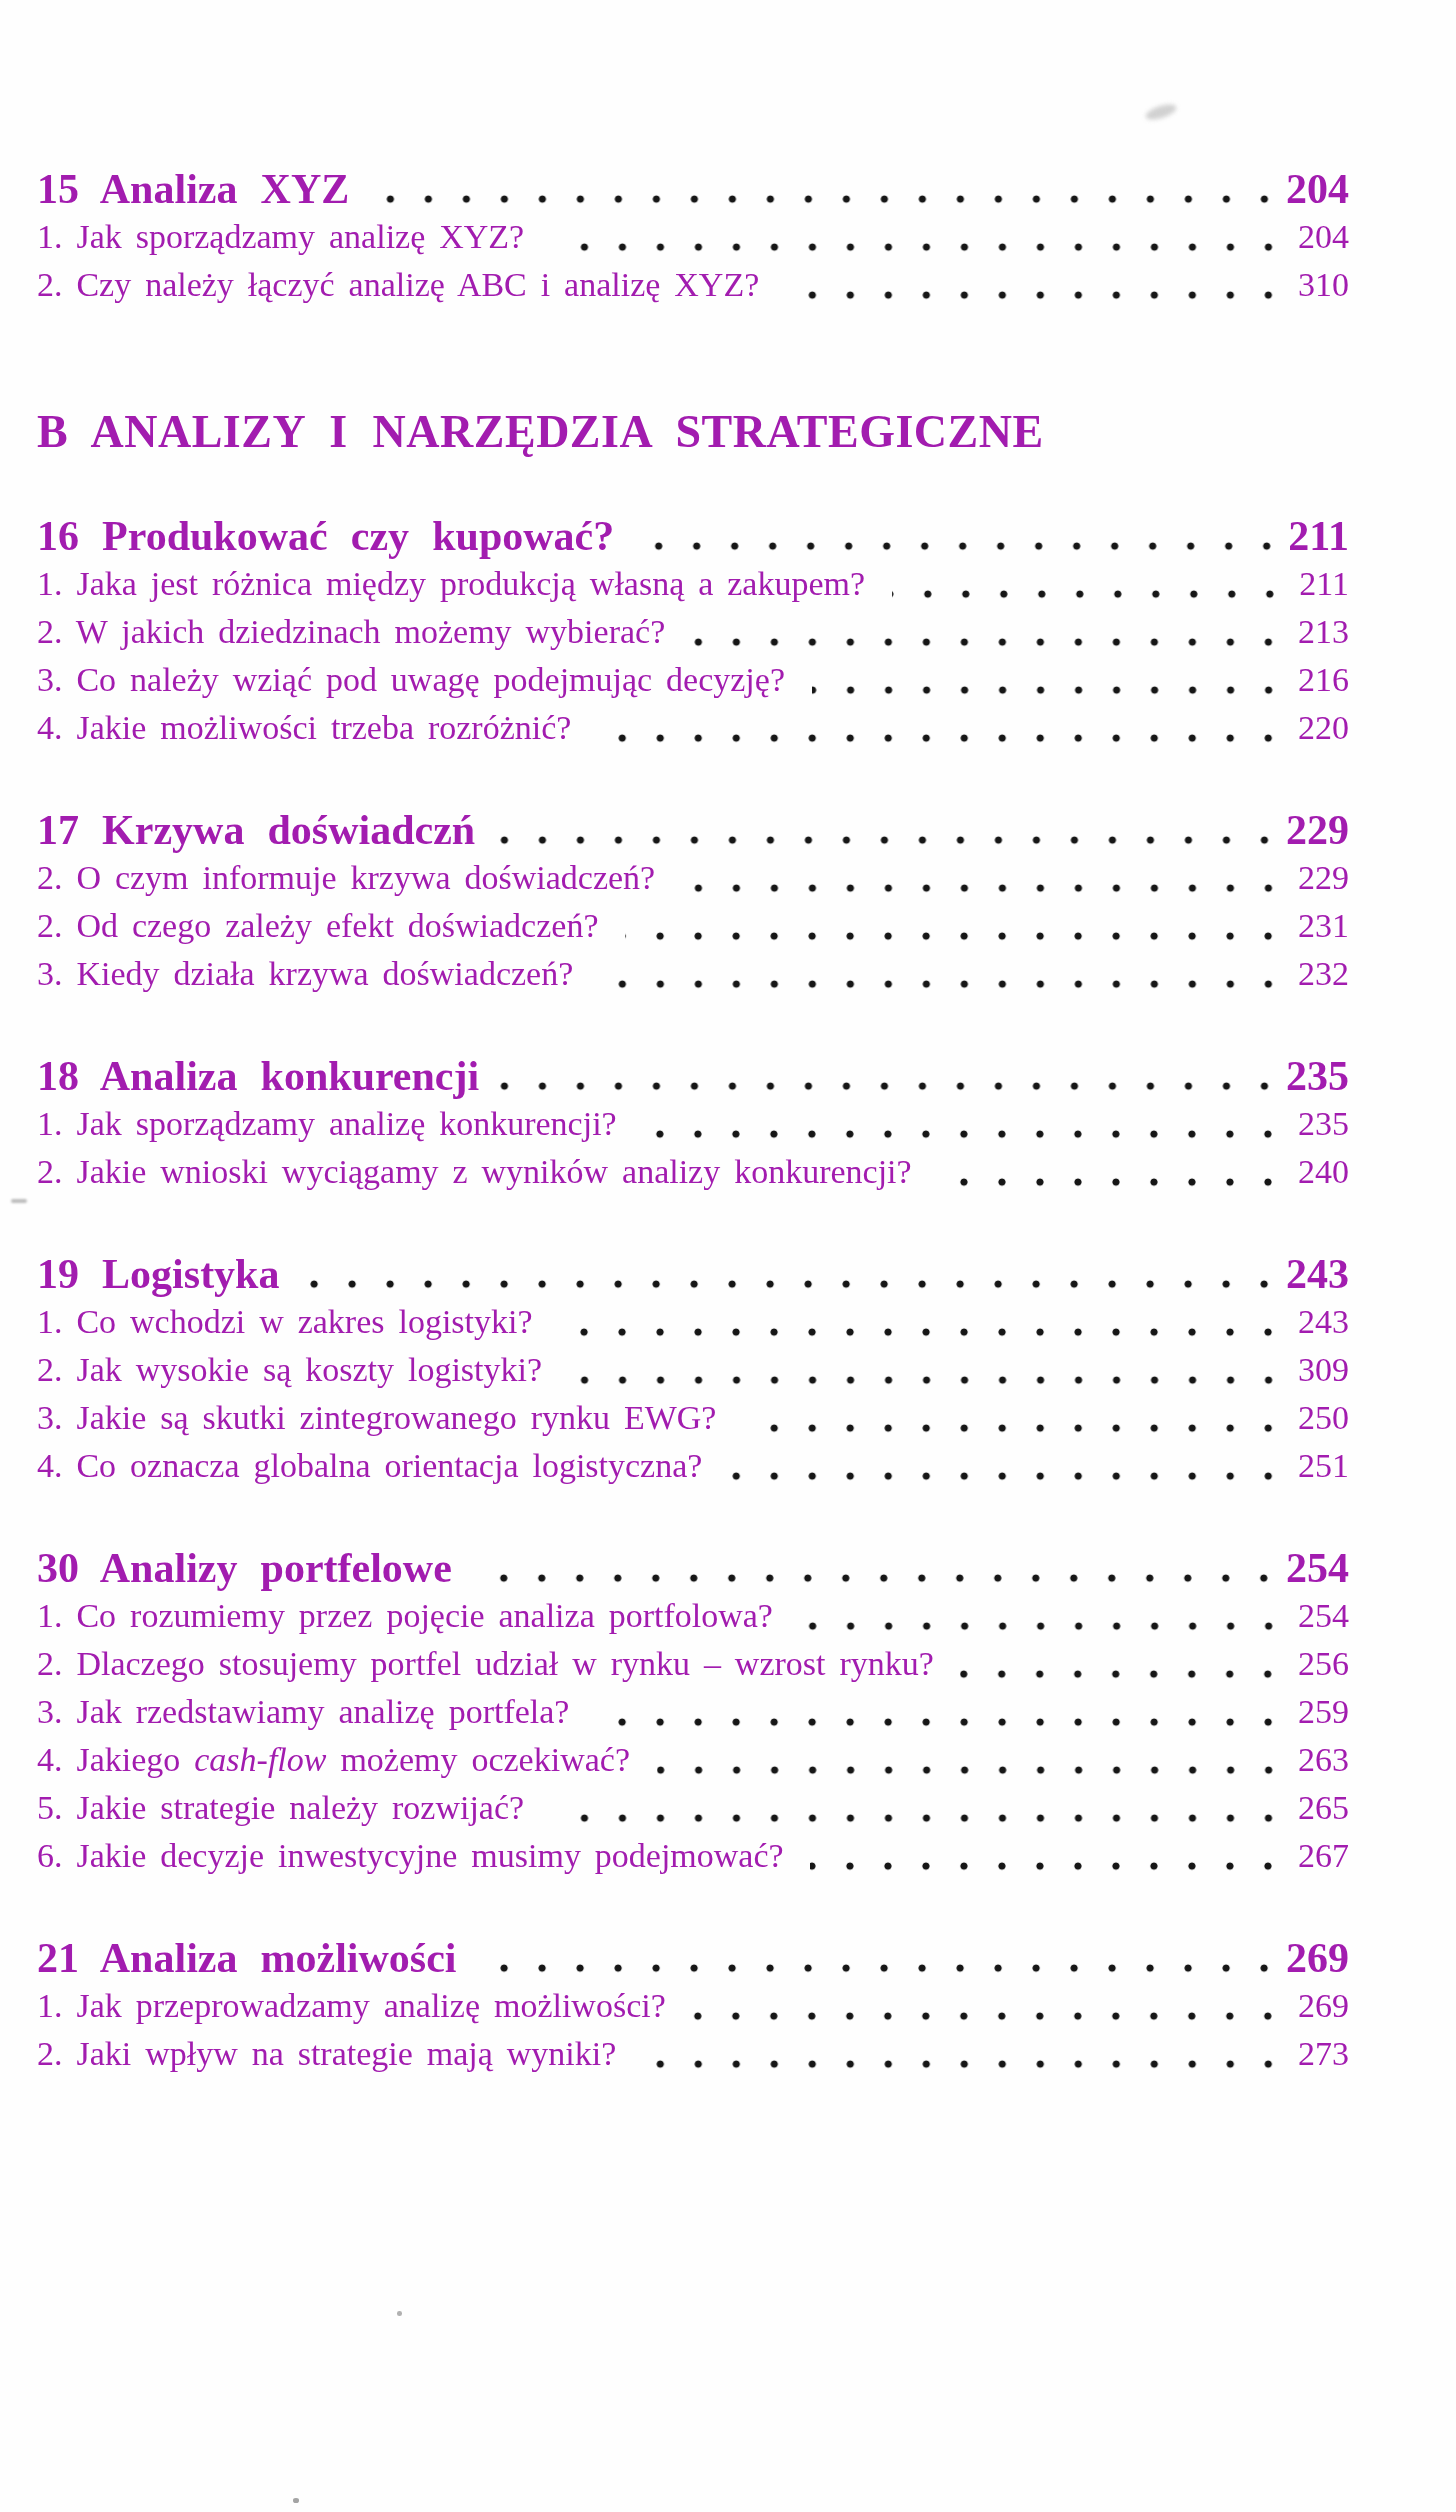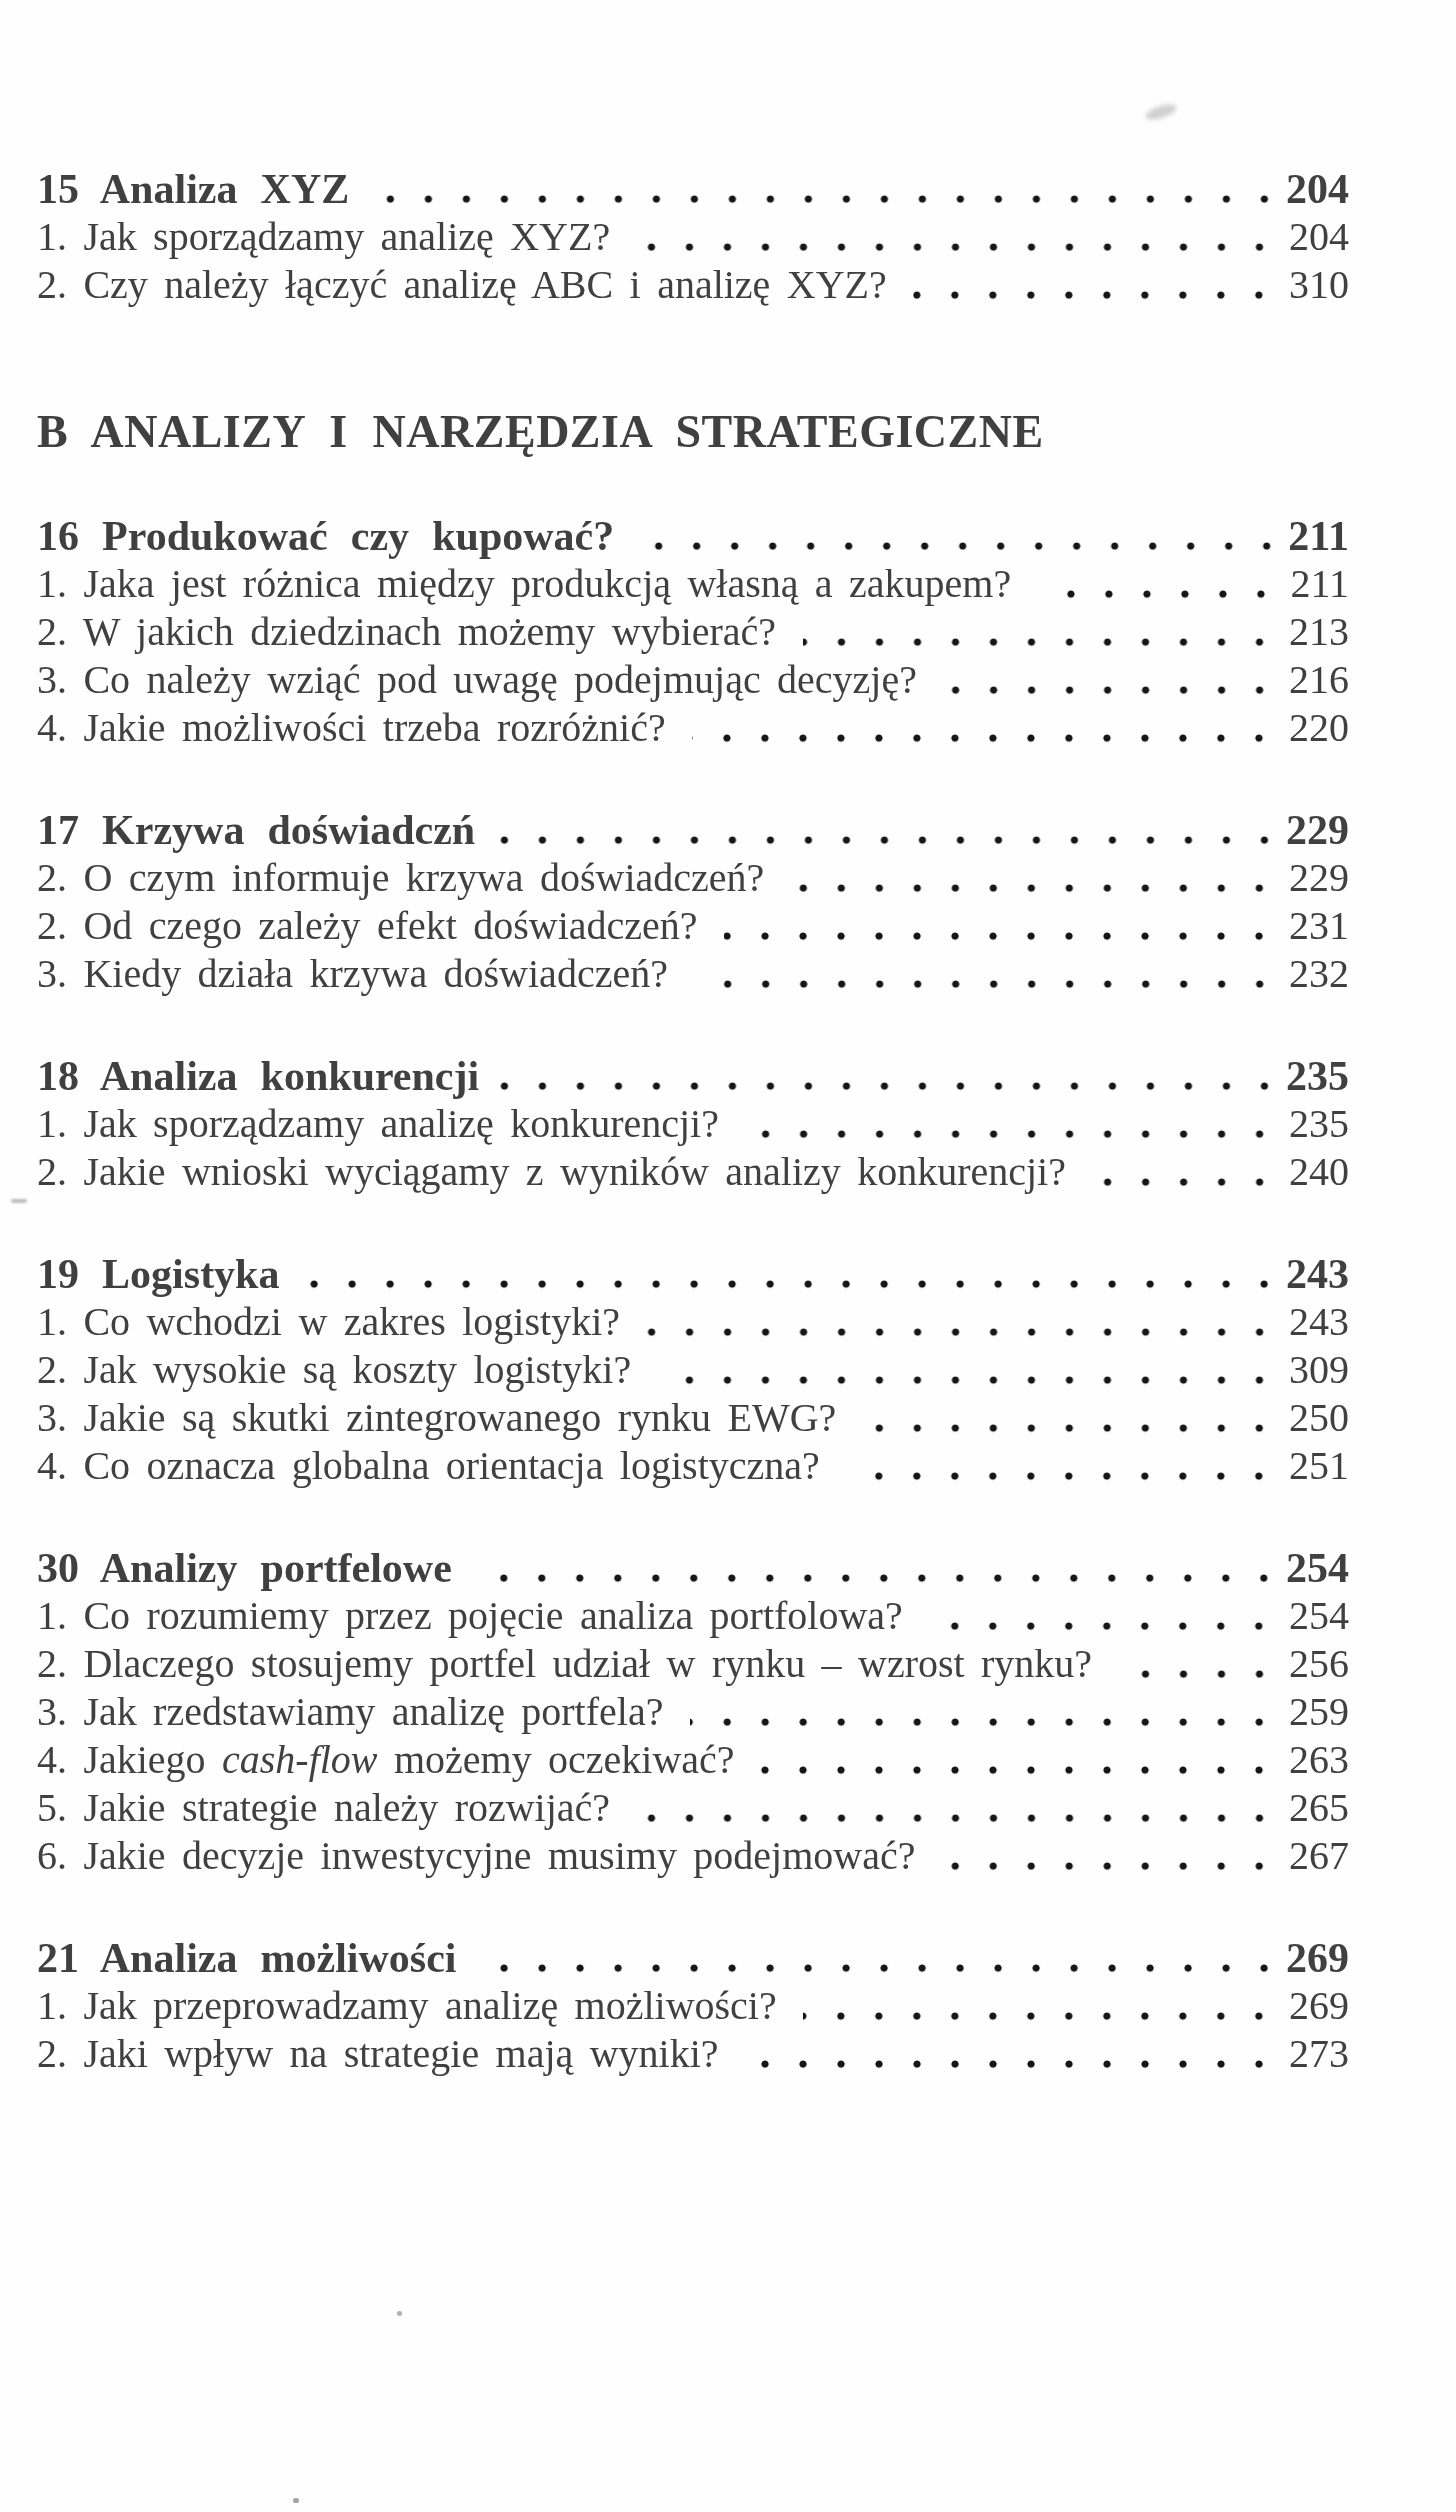--- a/index.html
+++ b/index.html
@@ -5,21 +5,21 @@
   html, body { margin: 0; padding: 0; }
   body { background: #ffffff; }
 
   .page {
     position: relative;
     width: 1456px;
     height: 2512px;
     background: #fefefe;
     overflow: hidden;
     font-family: "Liberation Serif", "DejaVu Serif", serif;
-    color: #404040;
+    color: #a21caf;
   }
 
   .toc {
     position: absolute;
     left: 37px;
     top: 165px;
     width: 1312px;
   }
 
   .block { margin-top: 54px; }
@@ -40,21 +40,21 @@
     align-items: baseline;
     line-height: 48px;
     white-space: nowrap;
   }
   .row.chapter {
     font-weight: bold;
     font-size: 42px;
     word-spacing: 0.30em;
   }
   .row.item {
-    font-size: 40px;
+    font-size: 34px;
     word-spacing: 0.16em;
     gap: 8px;
   }
 
   .label { flex: 0 0 auto; }
 
   .leader {
     flex: 1 1 auto;
     min-width: 32px;
     height: 10.2px;

